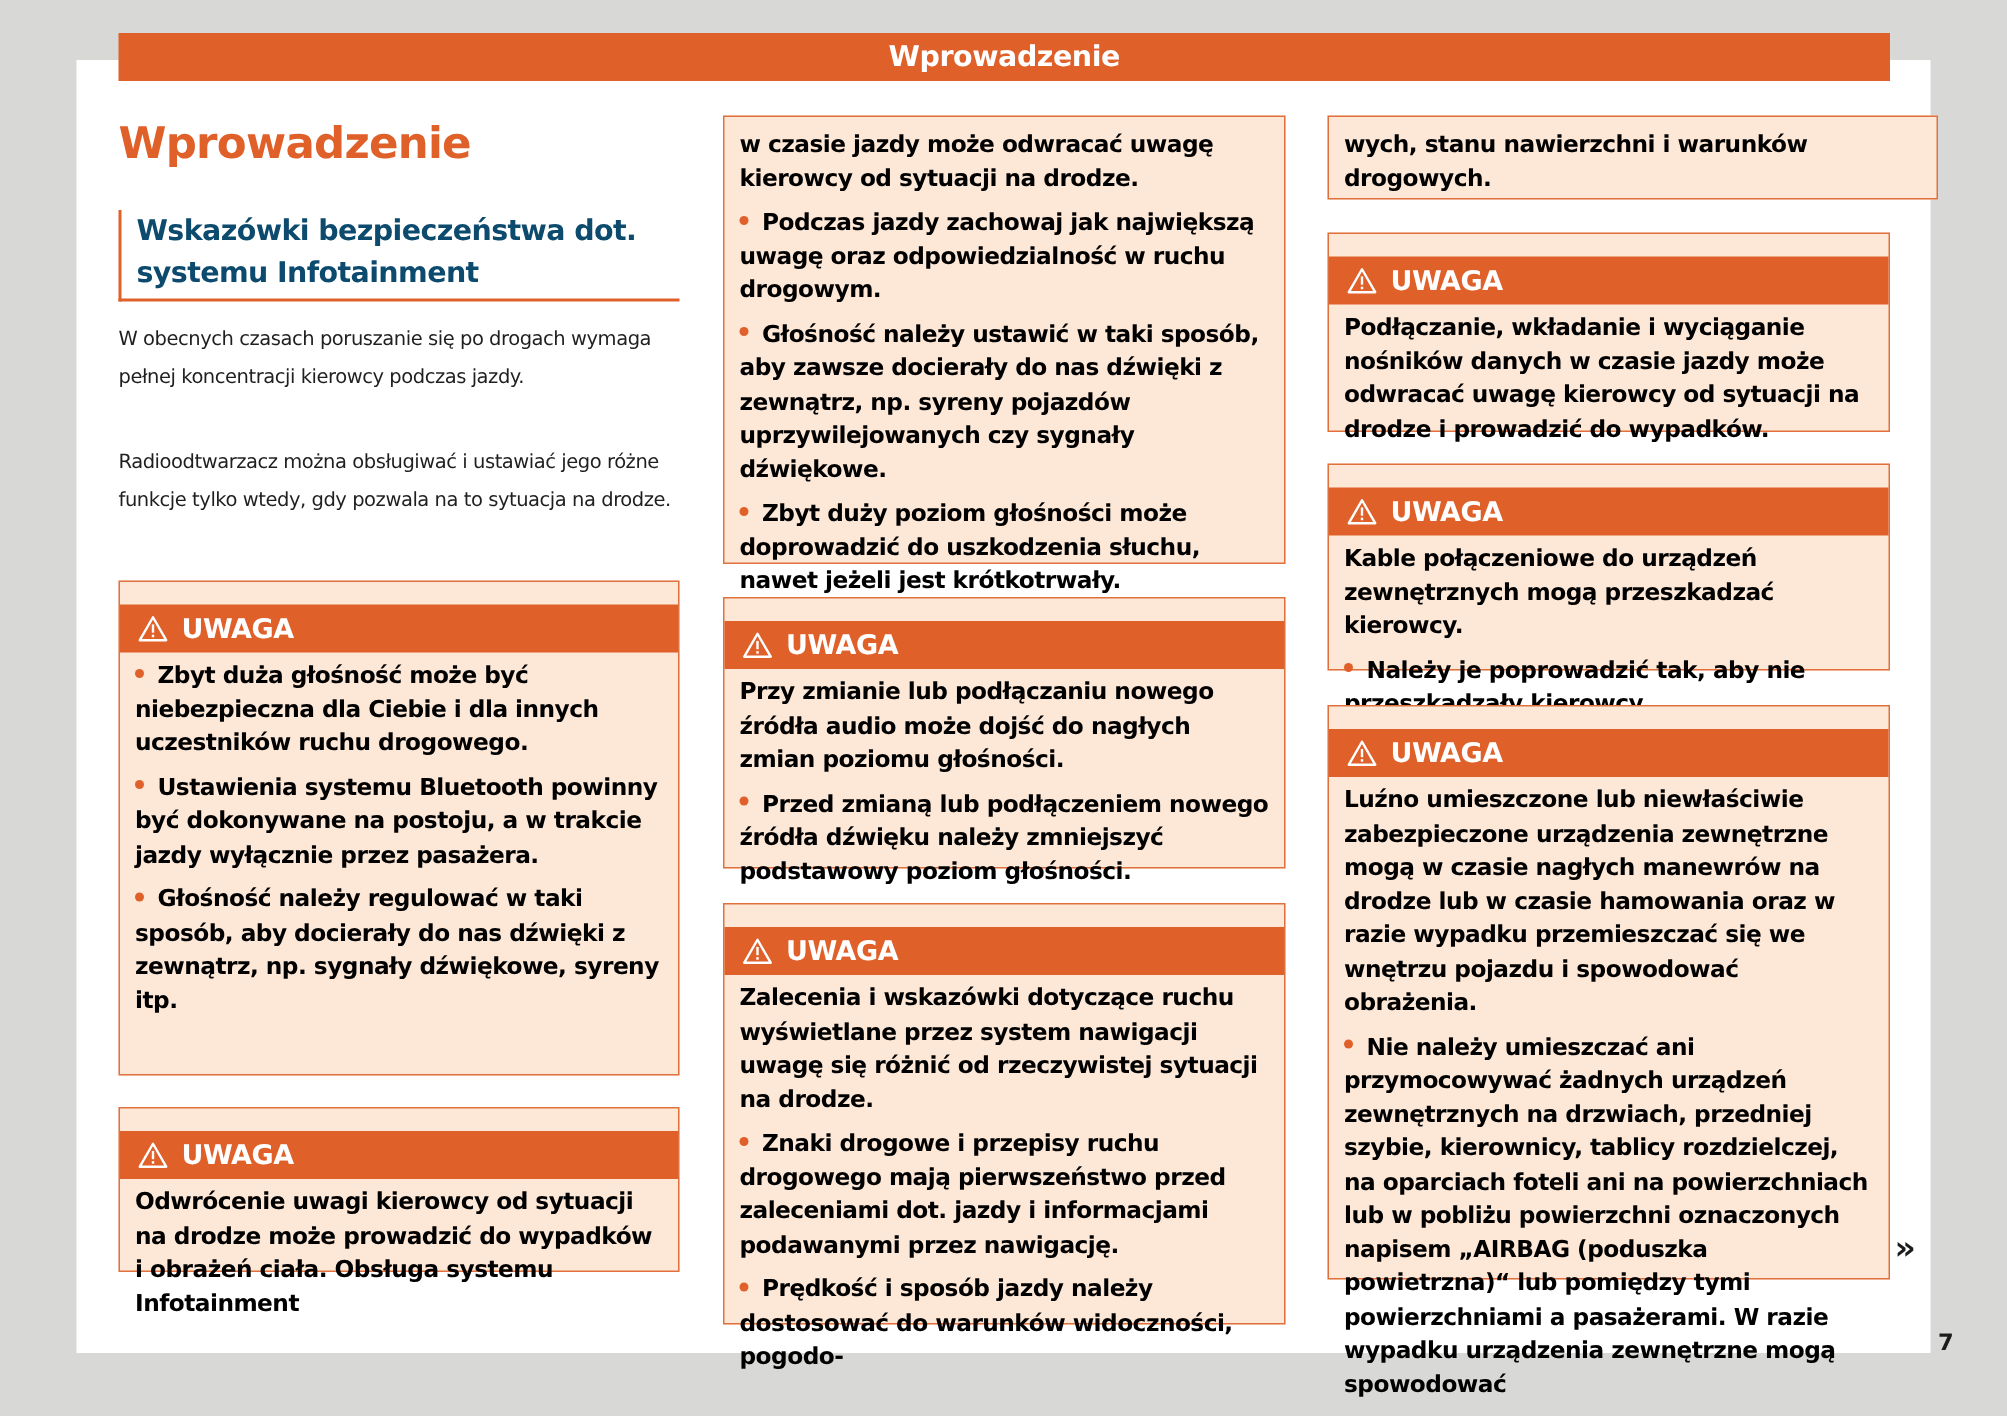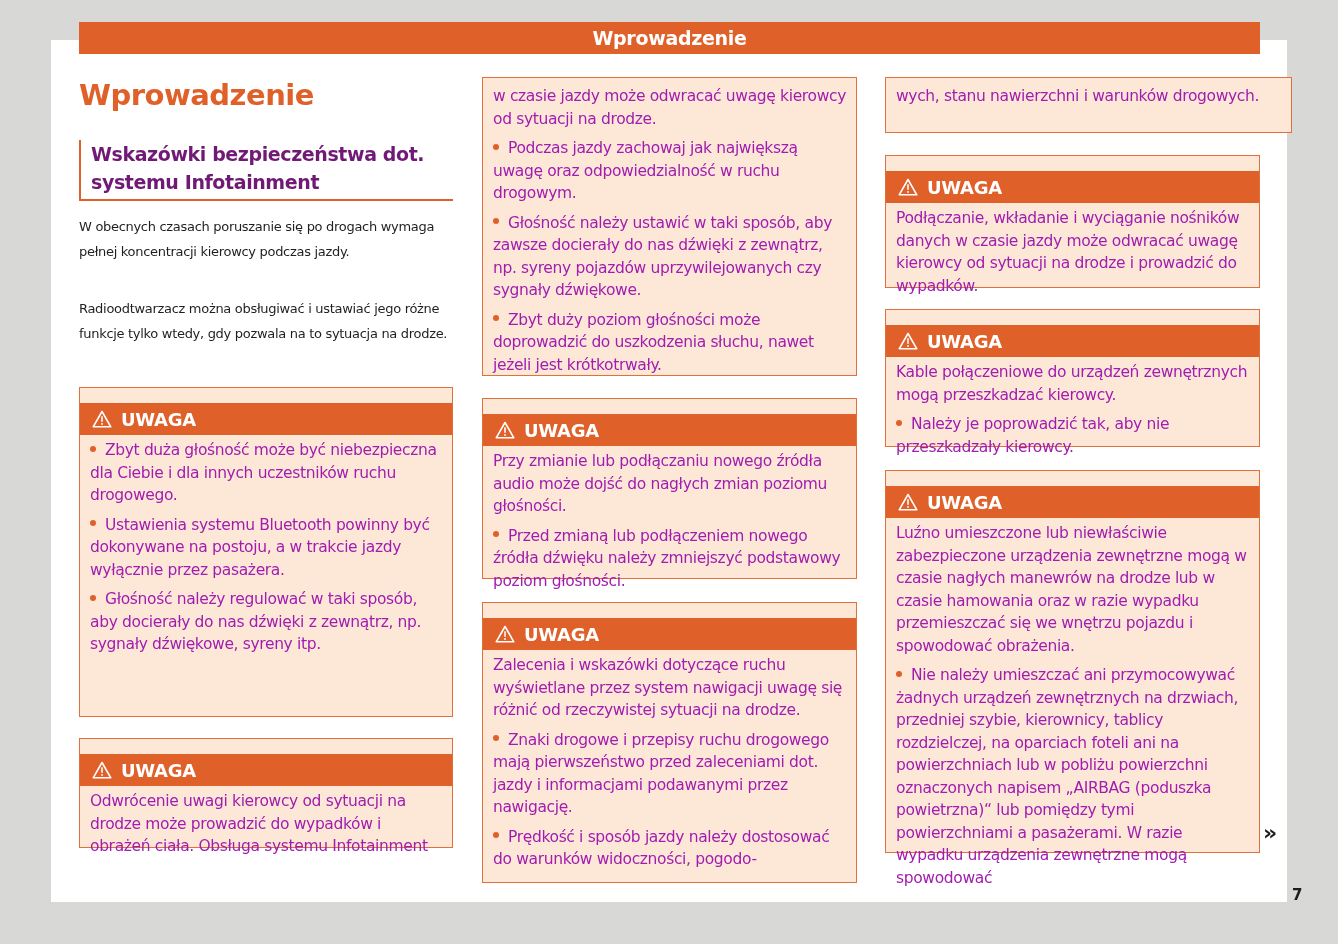--- a/index.html
+++ b/index.html
@@ -40,21 +40,21 @@
   .section-heading {
     position: absolute;
     left: 79px; top: 140px;
     width: 374px;
     border-left: 2px solid #e0602a;
     border-bottom: 2px solid #e0602a;
     padding: 0 0 3px 10px;
     font-size: 19px;
     font-weight: bold;
     line-height: 28px;
-    color: #701a75;
+    color: #0c4a6e;
     letter-spacing: -0.4px;
   }
   .body-para {
     position: absolute;
     left: 79px;
     width: 370px;
     font-size: 13px;
     line-height: 25px;
     color: #1f1f1f;
     letter-spacing: -0.3px;
@@ -73,23 +73,23 @@
     padding-left: 12px;
     font-weight: bold;
     font-size: 18px;
     letter-spacing: -0.3px;
     margin-top: 15px;
   }
   .warn-head svg { margin-right: 9px; }
   .warn-body {
     padding: 4px 10px 6px 10px;
     font-size: 15.5px;
-    font-weight: normal;
+    font-weight: bold;
     line-height: 22.5px;
-    color: #a21caf;
+    color: #000000;
     letter-spacing: -0.35px;
   }
   .warn-body p { margin-bottom: 7px; }
   .warn-body p:last-child { margin-bottom: 0; }
   .bullet {
     display: inline-block;
     width: 6px; height: 6px;
     border-radius: 50%;
     background: #e0602a;
     margin-right: 9px;

